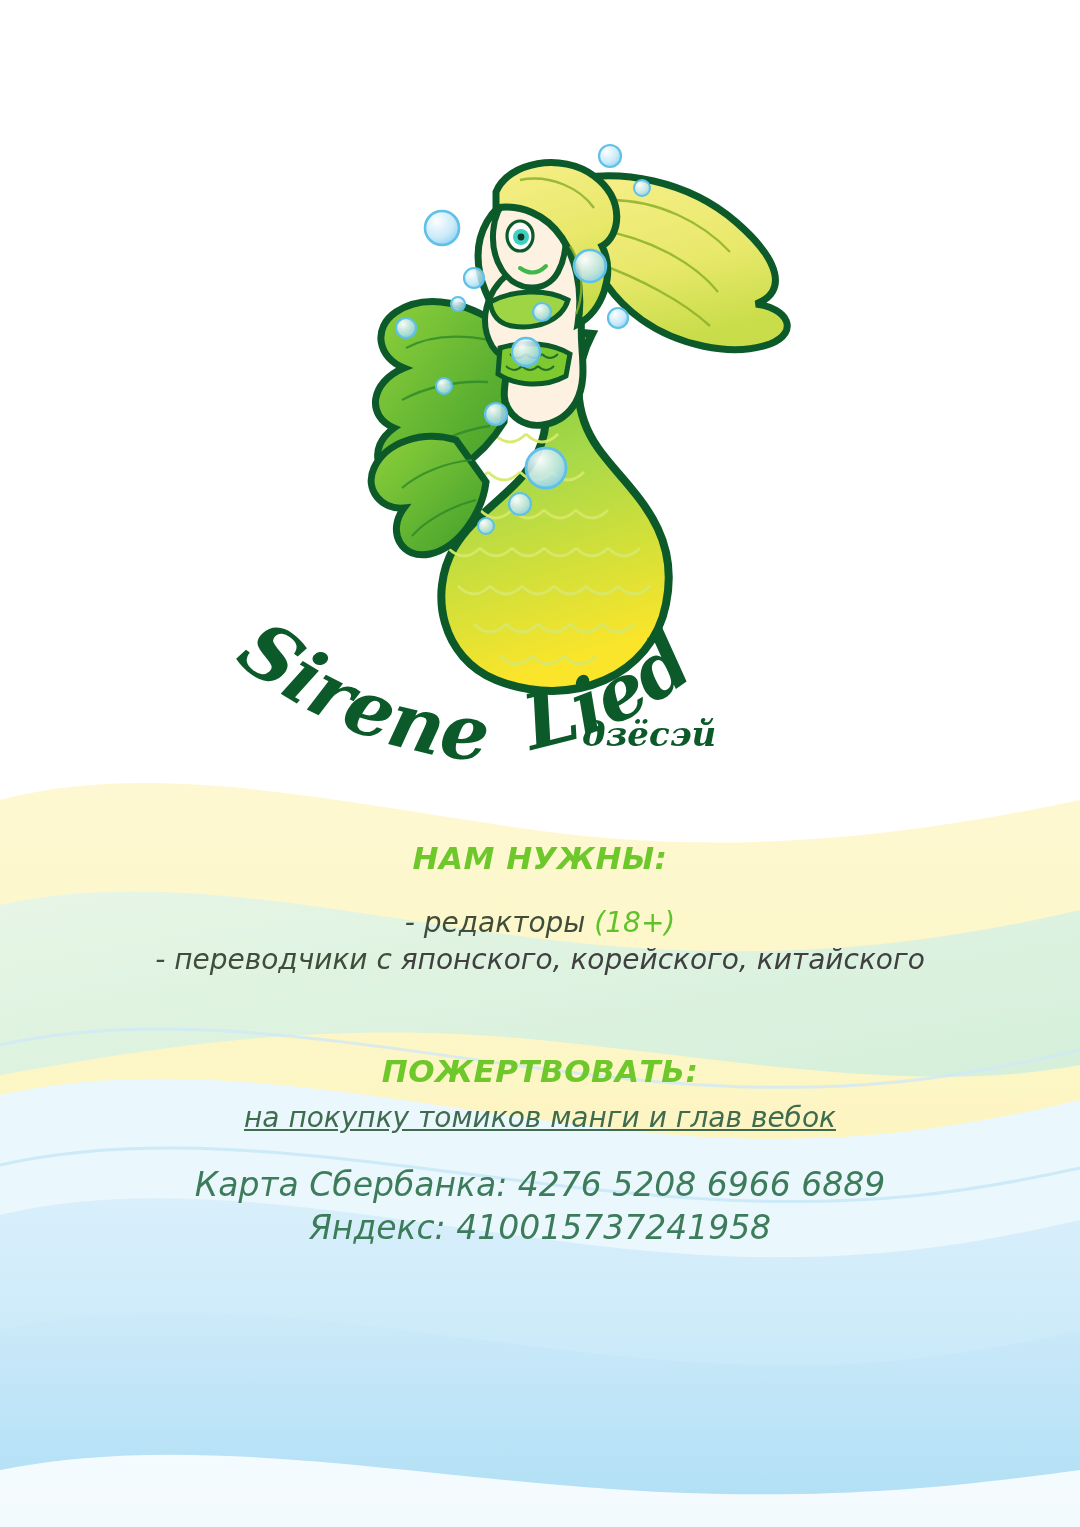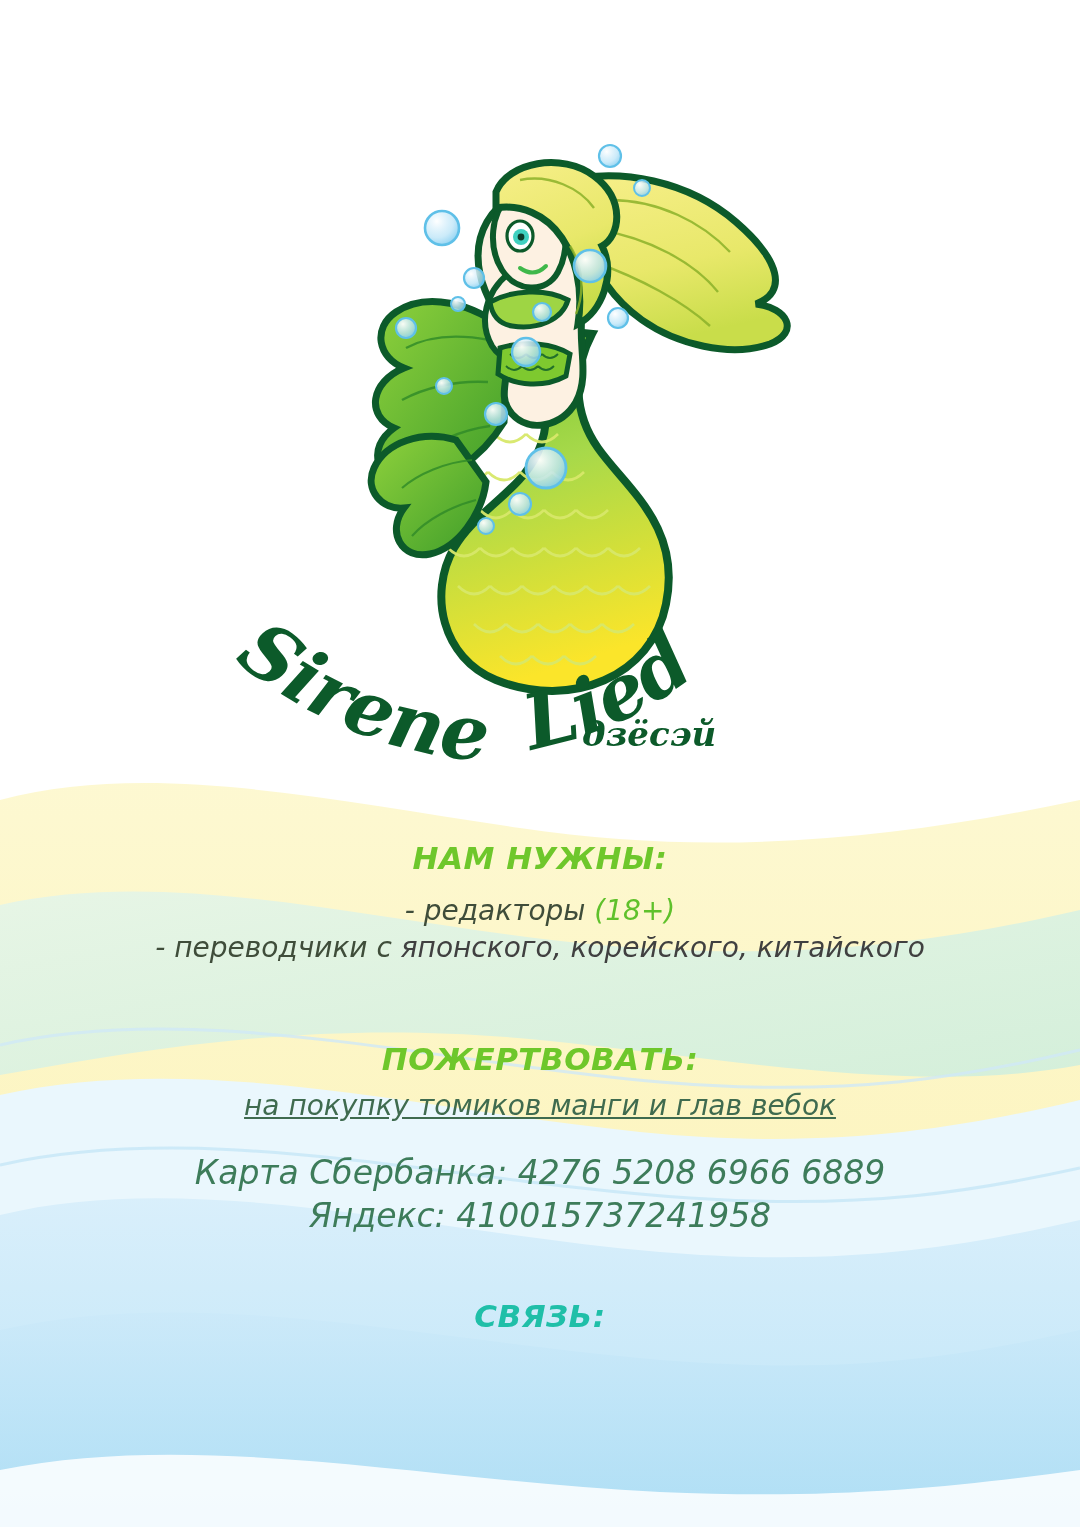--- a/index.html
+++ b/index.html
@@ -51,21 +51,21 @@
     font-weight: bold;
     font-style: italic;
     font-size: 31px;
     letter-spacing: 0.5px;
     color: #6ec72b;
     margin: 0;
   }
   .section-title.teal { color: #1fbfa8; }
 
   .lines {
-    margin-top: 17px;
+    margin-top: 29px;
     font-style: italic;
     font-size: 28px;
     line-height: 1.32;
     color: #3f4d3a;
   }
   .lines .row { white-space: nowrap; }
   .hl-green { color: #5fc12b; }
   .hl-green2 { color: #404040; }
 
   .donate-sub {
@@ -322,16 +322,15 @@
     <div class="donate-sub">на покупку томиков манги и глав вебок</div>
     <div class="donate-list">
       <div>Карта Сбербанка: 4276 5208 6966 6889</div>
       <div>Яндекс: 410015737241958</div>
     </div>
   </div>
 
   <div class="gap-md"></div>
 
   <div>
-    <div class="section-title teal">СВЯЗЬ:</div>
   </div>
 
 </div>
 
 </body></html>

